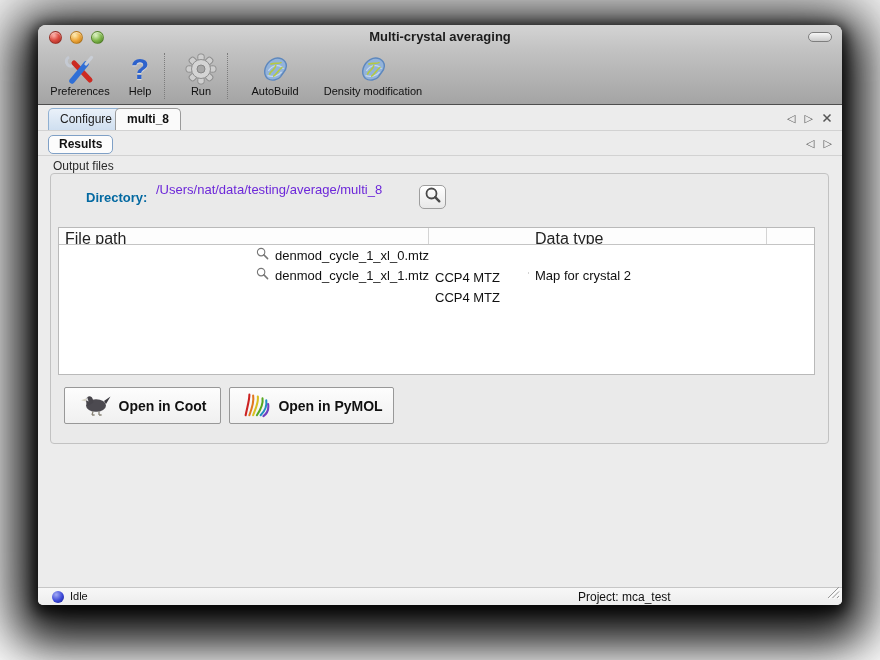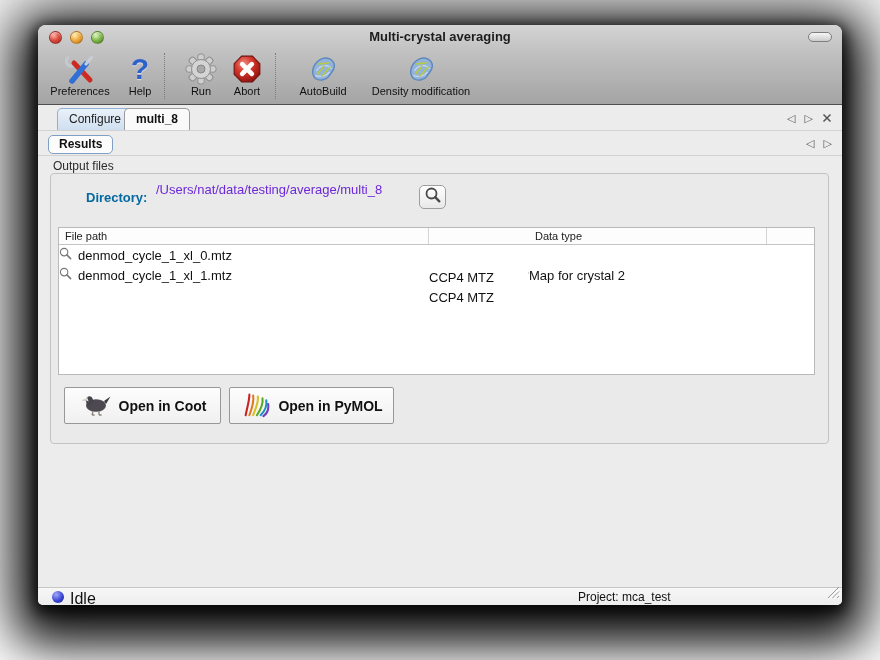--- a/index.html
+++ b/index.html
@@ -38,21 +38,21 @@
   .tb-sep { border-left:1px dotted #7c7c7c; height:46px; margin:1px 4px 0 4px; }
   .help-glyph { font-size:30px; font-weight:bold; color:#2d62cc; line-height:30px;
     text-shadow:0 1px 1px rgba(255,255,255,.6); }
 
   
   .tabrow1 { position:absolute; top:81px; left:0; right:0; height:25px;
     background:#ececec; border-bottom:1px solid #d2d2d2; }
   .tabrow2 { position:absolute; top:107px; left:0; right:0; height:24px;
     background:#ececec; border-bottom:1px solid #d2d2d2; }
   .tab { position:absolute; bottom:0; height:22px; line-height:21px;
-    padding:0 11px; font-size:12px; border-radius:5px 5px 0 0;margin-left:9px; }
+    padding:0 11px; font-size:12px; border-radius:5px 5px 0 0; }
   .tab.inactive { left:10px; color:#222;
     background:linear-gradient(#eaf1f9, #cfdff0); border:1px solid #8fb0d2; border-bottom:none; }
   .tab.active { left:77px; font-weight:bold; color:#111;
     background:#fafafa; border:1px solid #9a9a9a; border-bottom:none; }
   .tab-results { position:absolute; left:10px; top:3px; height:19px; line-height:17px;
     padding:0 10px; font-size:12px; font-weight:bold; color:#111;
     background:#fcfcfc; border:1px solid #7fa0c6; border-radius:5px; }
   .tab-ctrls { position:absolute; right:10px; top:0; height:100%; display:flex;
     align-items:center; gap:9px; }
   .arrow { font-size:11px; color:#555; line-height:1; cursor:default; }
@@ -65,39 +65,39 @@
 
   .dir-label { position:absolute; top:16px; left:35px; font-size:13px; font-weight:bold; color:#0369a1; }
   .dir-value { position:absolute; top:8px; left:105px; font-size:13px; color:#6d28d9; }
   .dir-browse { position:absolute; top:11px; left:368px; width:27px; height:24px;
     border:1px solid #9e9e9e; border-radius:5px;
     background:linear-gradient(#ffffff, #e8e8e8); display:flex; align-items:center; justify-content:center; }
 
   .table { position:absolute; top:53px; left:7px; width:757px; height:148px;
     background:#ffffff; border:1px solid #b9b9b9; }
   .thead { display:flex; height:17px; background:#fdfdfd; border-bottom:1px solid #c4c4c4; }
-  .th { font-size:11px; color:#222; padding:2px 0 0 6px; border-right:1px solid #d4d4d4; overflow:hidden; white-space:nowrap; }
+  .th { font-size:16px; color:#222; padding:2px 0 0 6px; border-right:1px solid #d4d4d4; overflow:hidden; white-space:nowrap; }
   .th:last-child { border-right:none; }
   .c0 { width:370px; } .c1 { width:100px;margin-top:44px; } .c2 { width:238px; } .c3 { width:47px; }
   .trow { display:flex; height:20px; align-items:center; font-size:13px; color:#111; }
-  .td { white-space:nowrap; overflow:hidden; }
+  .td { padding-left:6px; white-space:nowrap; overflow:hidden;justify-content:flex-end; }
   .td.file { display:flex; align-items:center; gap:6px; }
 
   .action-btn { position:absolute; height:37px; border:1px solid #989898; border-radius:2px;
     background:linear-gradient(#fdfdfd, #f0f0f0); display:flex; align-items:center;
     justify-content:center; gap:8px; font-size:14px; font-weight:bold; color:#111; }
   .btn-coot { left:13px; top:213px; width:157px; }
   .btn-pymol { left:178px; top:213px; width:165px; }
 
   
   .statusbar { position:absolute; bottom:0; left:0; right:0; height:18px;
     background:linear-gradient(#f7f7f7,#ededed); border-top:1px solid #c6c6c6; }
   .orb { position:absolute; left:14px; top:3px; width:12px; height:12px; border-radius:50%;
     background:radial-gradient(circle at 35% 30%, #9aa2f2 5%, #3a46d6 55%, #181f86 95%); }
-  .status-text { position:absolute; left:32px; top:2px; font-size:16px; color:#111; }
+  .status-text { position:absolute; left:32px; top:2px; font-size:11px; color:#111; }
   .project-text { position:absolute; left:540px; top:2px; font-size:12px; color:#111; }
   .grip { position:absolute; right:2px; bottom:2px; }
 </style>
 </head>
 <body>
 
 <div class="stage">
   <div class="window">
 
     <div class="header">
@@ -148,36 +148,20 @@
                   <rect x="-3.2" y="-15" width="6.4" height="7" rx="2.4" transform="rotate(315)"></rect>
                 </g>
                 <circle r="9.5" fill="#d4d4d4" stroke="#8f8f8f"></circle>
                 <circle r="4" fill="#a8a8a8" stroke="#878787"></circle>
               </g>
             </svg>
           </div>
           <div class="tb-label">Run</div>
         </div>
 
-        <div class="tb-item" style="width:48px">
-          <div class="tb-icon">
-            <svg width="30" height="30" viewBox="0 0 28 28">
-              <defs>
-                <radialGradient id="abortGrad" cx="38%" cy="30%" r="75%">
-                  <stop offset="0%" stop-color="#ef8d84"></stop>
-                  <stop offset="45%" stop-color="#d5372c"></stop>
-                  <stop offset="100%" stop-color="#8f120e"></stop>
-                </radialGradient>
-              </defs>
-              <path d="M9,2 L19,2 L26,9 L26,19 L19,26 L9,26 L2,19 L2,9 Z" fill="url(#abortGrad)" stroke="#70100c" stroke-width="1"></path>
-              <path d="M9.5,9.5 L18.5,18.5 M18.5,9.5 L9.5,18.5" stroke="#ffffff" stroke-width="4.4" stroke-linecap="round"></path>
-            </svg>
-          </div>
-          <div class="tb-label">Abort</div>
-        </div>
 
         <div class="tb-sep"></div>
 
         <div class="tb-item" style="width:70px; margin-left:8px">
           <div class="tb-icon">
             <svg width="36" height="36" viewBox="0 0 36 36">
               <path d="M10,28 C4,22 8,12 15,8 C22,4 30,8 30,15 C30,20 26,22 24,26 C21,30 14,31 10,28 Z" fill="#93b3da" stroke="#5d87bd" stroke-width="1.5"></path>
               <path d="M11,20 C15,14 23,12 27,18 M10,25 C16,27 22,25 25,21" stroke="#c6d9ef" stroke-width="1.4" fill="none"></path>
               <path d="M12,24 C14,18 18,20 19,14 M16,26 C20,24 22,18 26,16 M13,13 C17,11 21,13 25,11" stroke="#b5c942" stroke-width="1.7" fill="none"></path>
             </svg>

